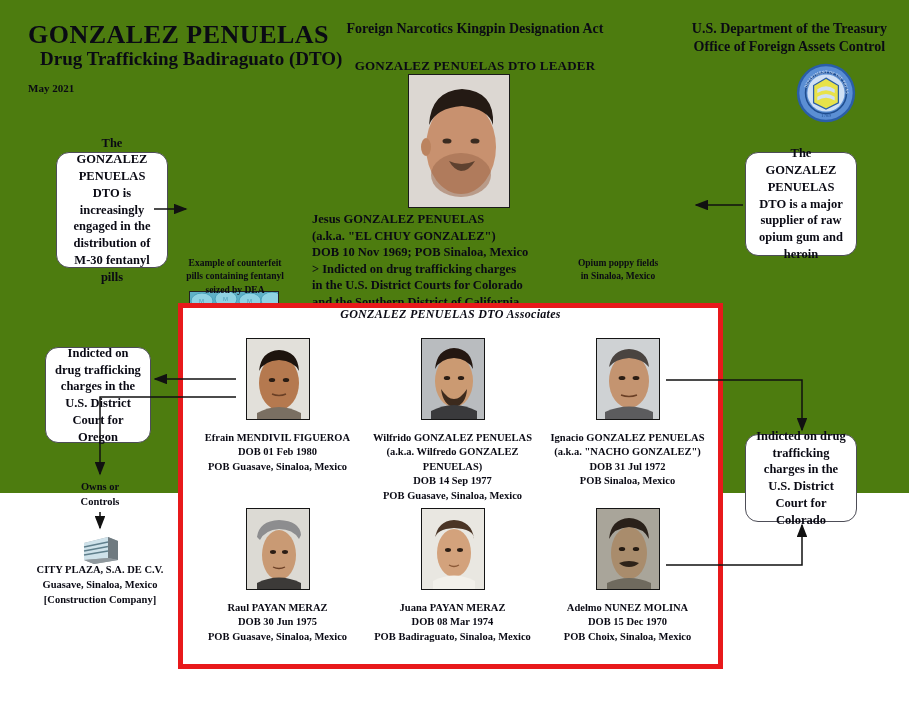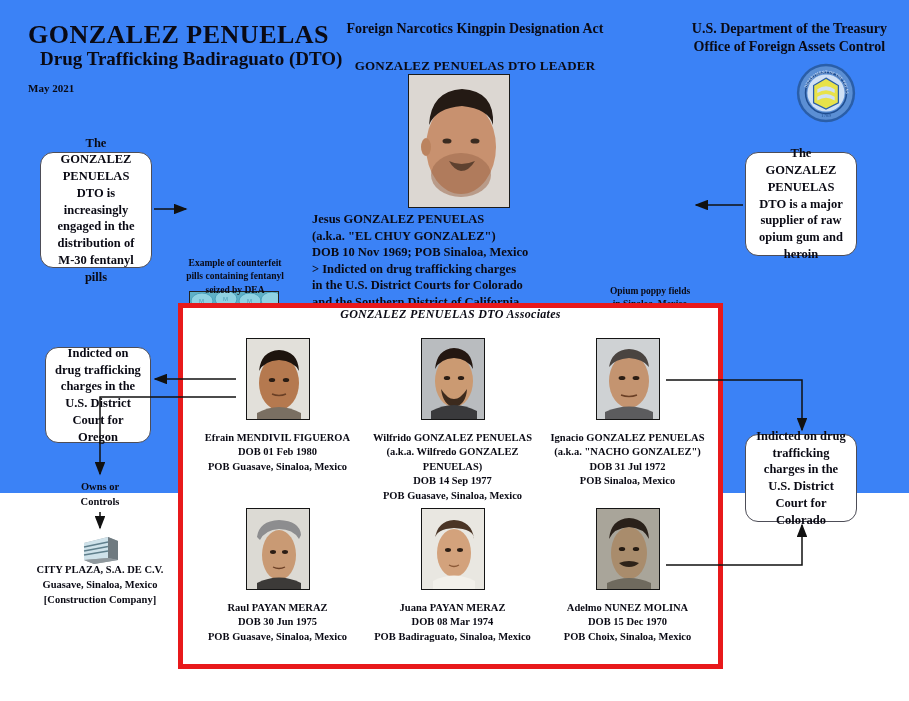--- a/index.html
+++ b/index.html
@@ -6,21 +6,21 @@
   html, body {
     width: 909px; height: 701px;
     background: #ffffff;
     font-family: "Liberation Serif", serif;
     color: #0a0a14;
     overflow: hidden;
   }
   #page {
     position: relative;
     width: 909px; height: 493px;
-    background: #3b82f6;
+    background: #4d7c0f;
   }
   .abs { position: absolute; }
 
   
   #title-main {
     left: 28px; top: 20px;
     font-size: 26px; font-weight: bold;
     letter-spacing: .5px;
   }
   #title-sub {
@@ -71,35 +71,35 @@
   .callout {
     border: 1px solid #4d4d57;
     border-radius: 13px;
     background: #fff;
     display: flex; align-items: center; justify-content: center;
     text-align: center;
     font-size: 12.5px; font-weight: bold;
     line-height: 1.34;
     padding: 6px 8px;
   }
-  #cal-fentanyl { left: 40px; top: 152px; width: 112px; height: 116px; }
+  #cal-fentanyl { left: 56px; top: 152px; width: 112px; height: 116px; }
   #cal-opium    { left: 745px; top: 152px; width: 112px; height: 104px; }
   #cal-oregon   { left: 45px; top: 347px; width: 106px; height: 96px; }
   #cal-colorado { left: 745px; top: 434px; width: 112px; height: 88px; }
 
   
   .photo-box { border: 1px solid #222; overflow: hidden; position: relative; }
   #pills-photo { left: 189px; top: 157px; width: 90px; height: 97px; }
   #poppy-photo { left: 606px; top: 157px; width: 86px; height: 97px; }
   .photo-caption {
     text-align: center; font-size: 9.5px; font-weight: bold;
     line-height: 1.42;
   }
   #pills-caption { left: 176px; top: 257px; width: 118px; }
-  #poppy-caption { left: 600px; top: 257px; width: 100px; margin-top: 28px; }
+  #poppy-caption { left: 568px; top: 257px; width: 100px; }
 
   
   #red-panel {
     left: 178px; top: 303px;
     width: 545px; height: 366px;
     border: 5px solid #e8191b;
     background: #fff;
   }
   #assoc-heading {
     left: 178px; top: 307px; width: 545px;

